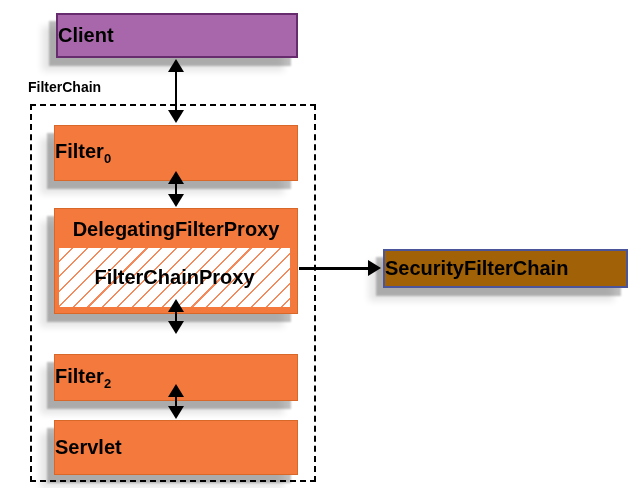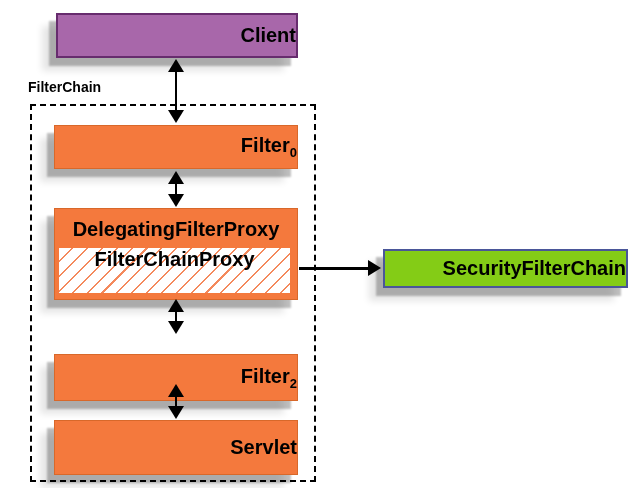--- a/index.html
+++ b/index.html
@@ -5,51 +5,51 @@
   html,body { margin:0; padding:0; background:#ffffff; }
   .canvas {
     position:relative;
     width:640px; height:488px;
     background:#ffffff;
     font-family:"Liberation Sans", sans-serif;
     overflow:hidden;
   }
   .box {
     position:absolute;
-    display:flex; align-items:center; justify-content:flex-end;
+    display:flex; align-items:center; justify-content:flex-start;
     font-weight:bold; font-size:20px; color:#000;
     box-sizing:border-box;
     box-shadow:-7px 8px 2px rgba(0,0,0,0.25), -14px 13px 7px rgba(0,0,0,0.10);
   }
   .box sub { font-size:13px; font-weight:bold; transform:translateY(2px); }
   .client {
     left:56px; top:13px; width:242px; height:45px;
     background:#a867aa; border:2px solid #672c6e;
   }
   .orange { background:#f4793d; border:1px solid #d8682a; }
-  .filter0 { left:54px; top:125px; width:244px; height:44px; }
+  .filter0 { left:54px; top:125px; width:244px; height:56px; }
   .dfp {
-    left:54px; top:208px; width:244px; height:92px;
+    left:54px; top:208px; width:244px; height:106px;
     flex-direction:column; justify-content:flex-start;
   }
   .dfp-label { padding-top:7px; line-height:26px; font-weight:bold; }
   .hatch {
     position:absolute; left:4px; right:7px; top:39px; bottom:6px;
     background-color:#ffffff;
     background-image:repeating-linear-gradient(135deg,
       rgba(0,0,0,0) 0px, rgba(0,0,0,0) 9px,
       #f4895c 9px, #f4895c 10.5px);
-    display:flex; align-items:flex-start; justify-content:center;
+    display:flex; align-items:center; justify-content:center;
     font-weight:bold; font-size:20px; color:#000;
   }
   .filter2 { left:54px; top:354px; width:244px; height:47px; }
   .servlet { left:54px; top:420px; width:244px; height:55px; }
   .sfc {
     left:383px; top:249px; width:245px; height:39px;
-    background:#84cc16; border:2px solid #4a5699;
+    background:#a16207; border:2px solid #4a5699;
   }
   .region {
     position:absolute; left:30px; top:104px; width:286px; height:378px;
     border:2px dashed #000;
     box-sizing:border-box;
   }
   .region-title {
     position:absolute; left:28px; top:79px;
     font-weight:bold; font-size:14px; color:#000;
   }

